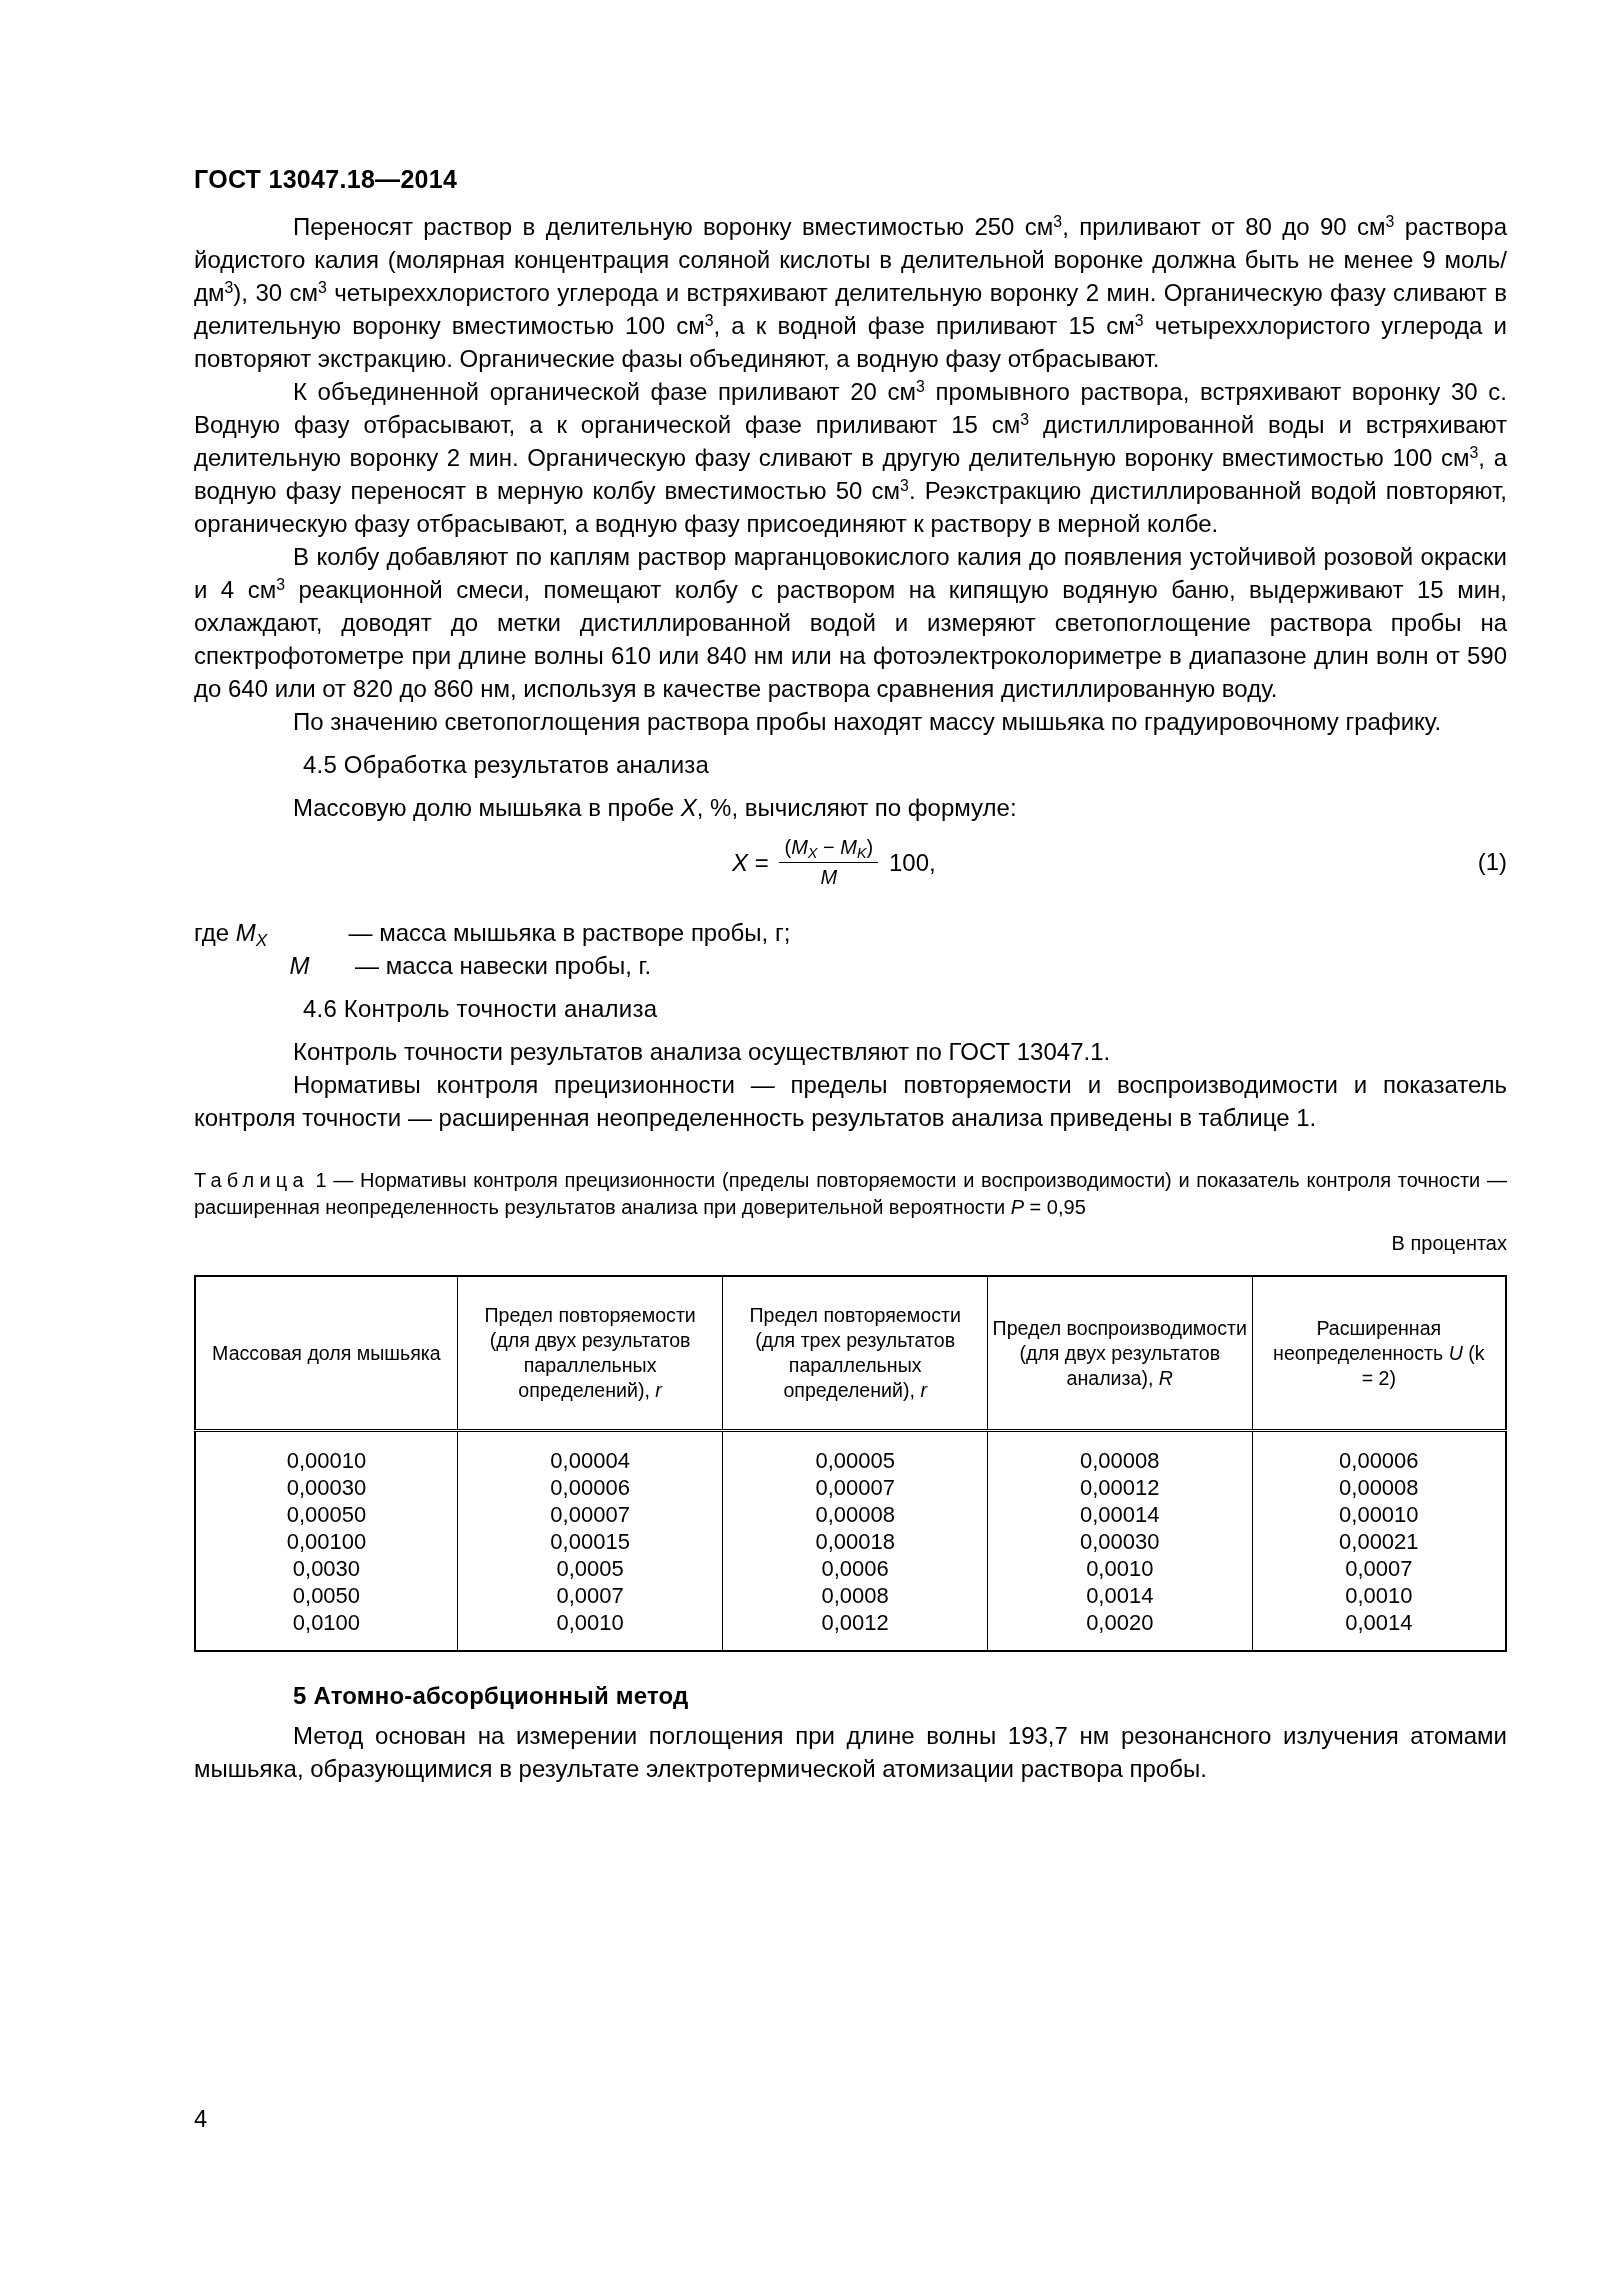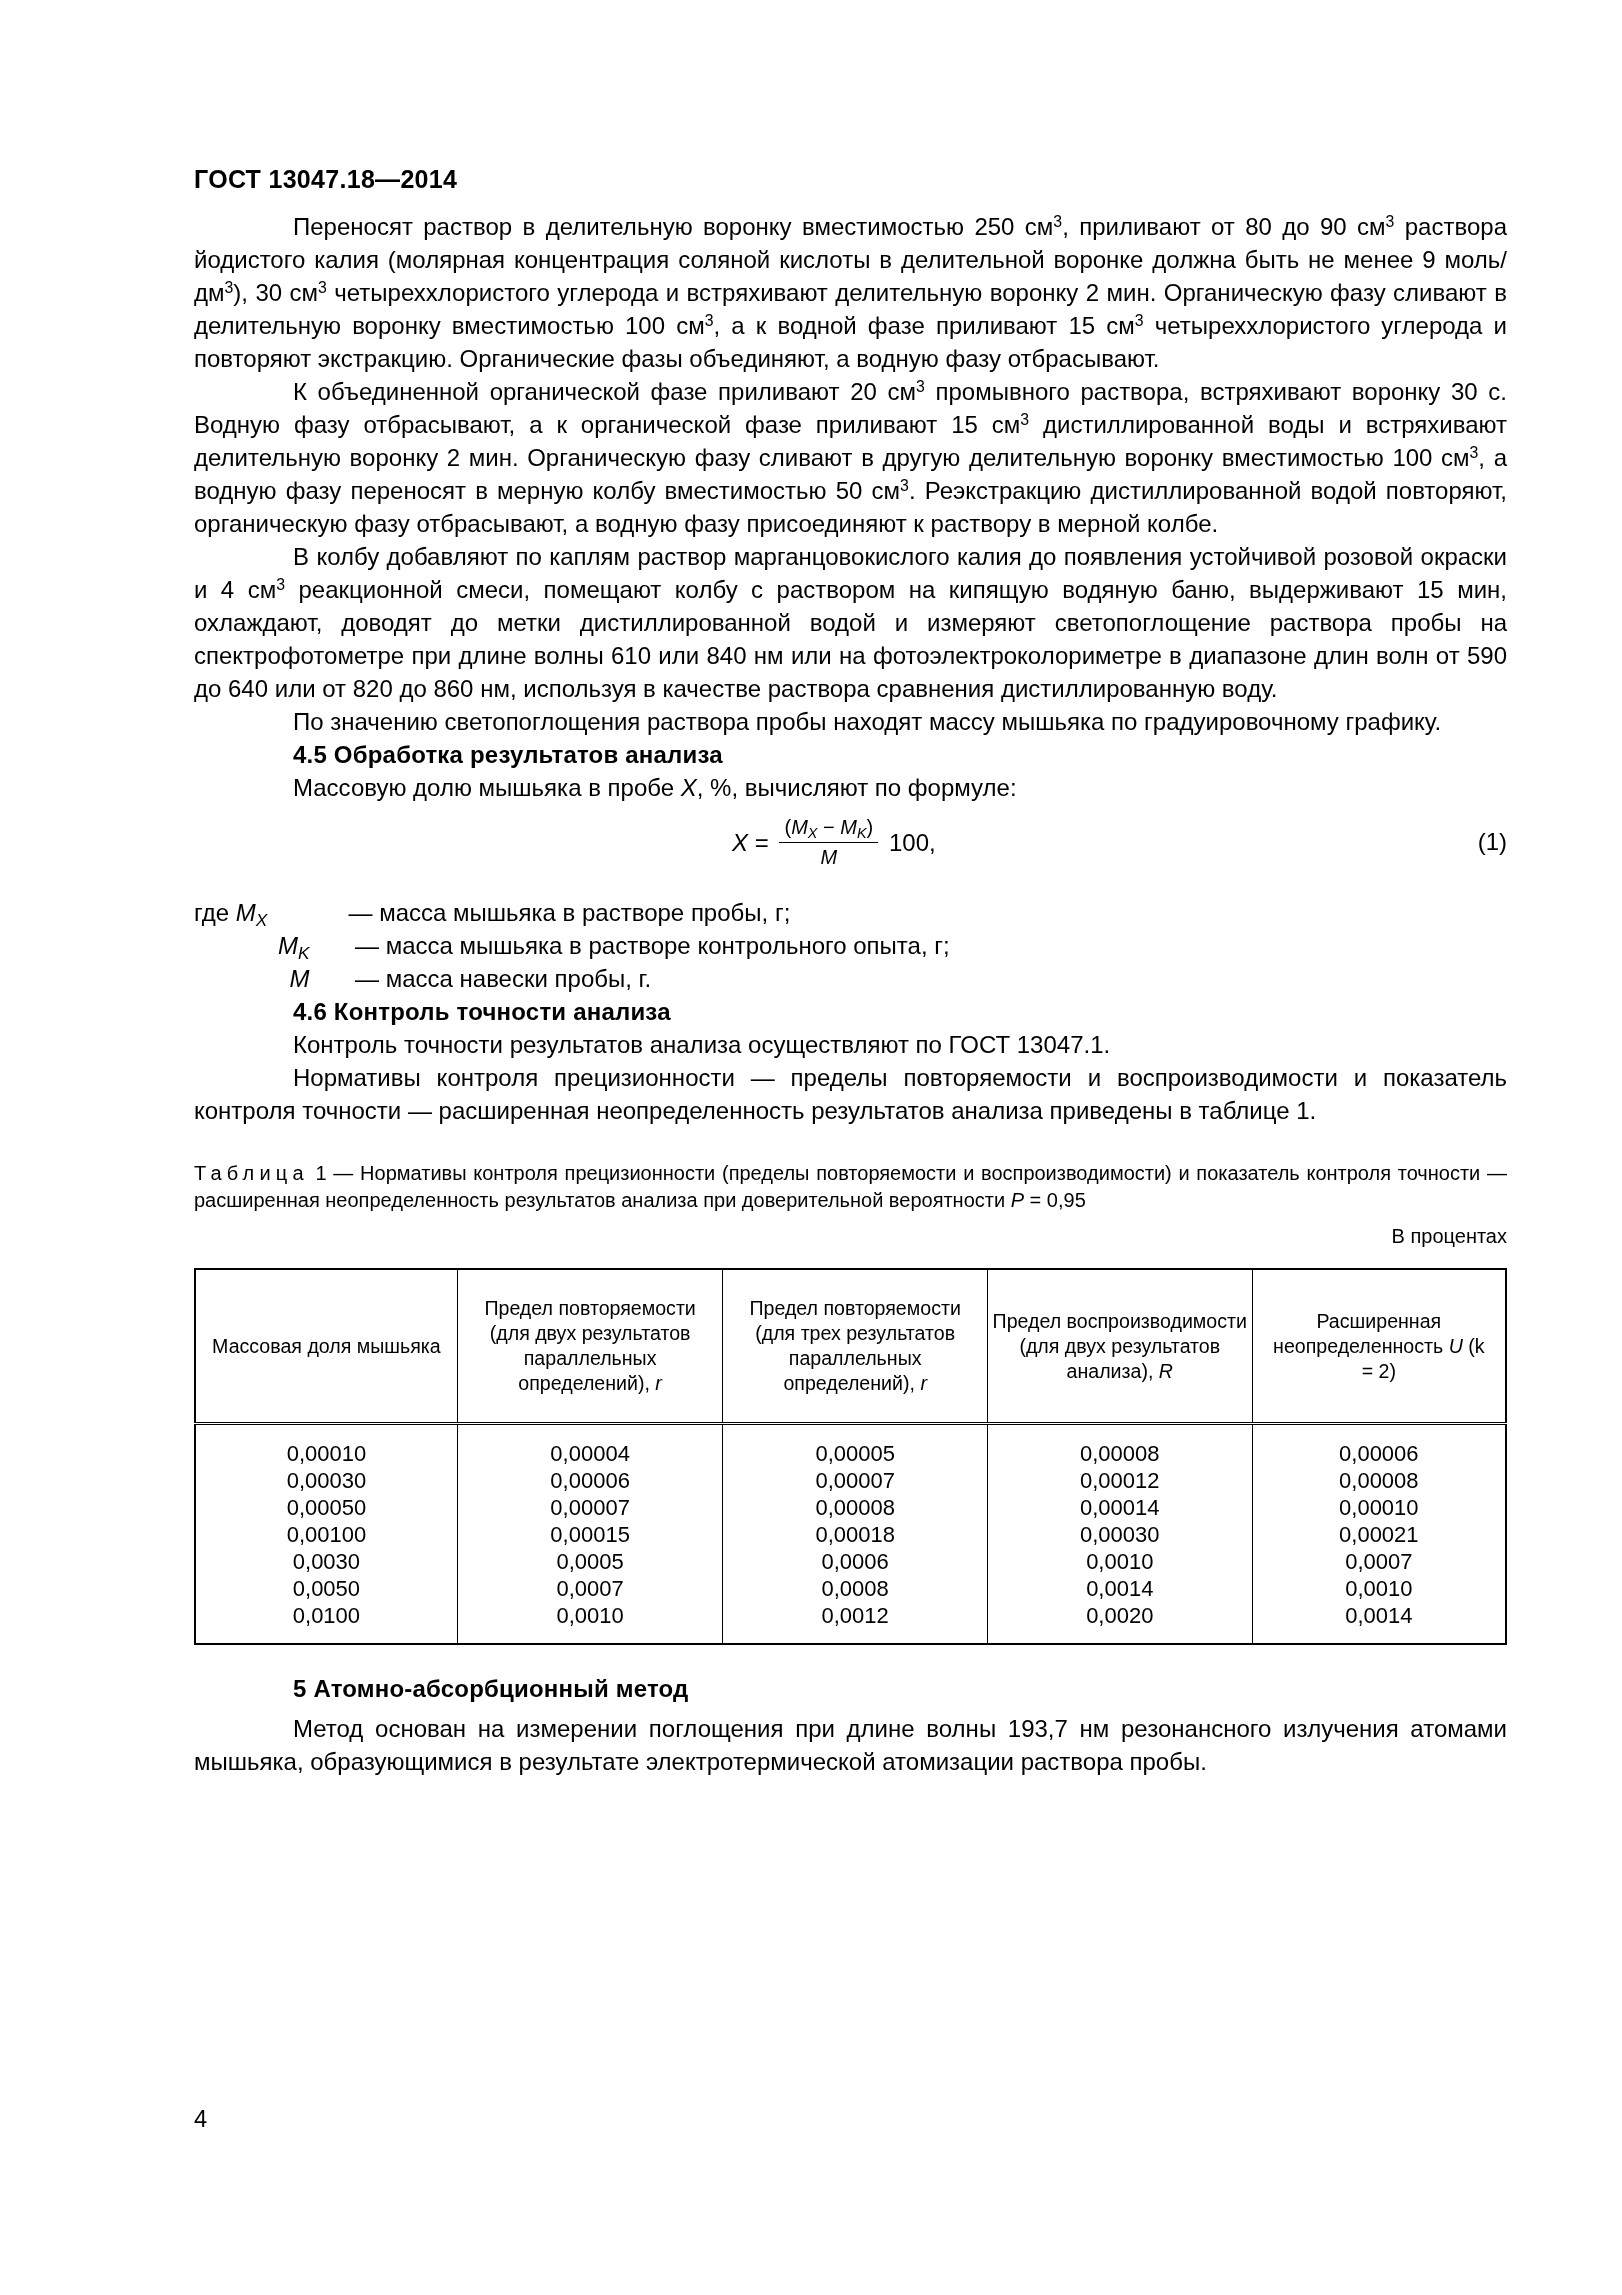--- a/index.html
+++ b/index.html
@@ -2,21 +2,21 @@
 <html style="font-size:10.5px"><head>
 <meta charset="utf-8">
 <style>
   html, body { margin: 0; padding: 0; background: #ffffff; }
   body { width: 1623px; height: 2295px; position: relative; overflow: hidden; color: #000; font-family: "Liberation Sans", sans-serif; }
   .doc-header { position: absolute; left: 194px; top: 165px; font-weight: bold; font-size: 25px; letter-spacing: 0.3px; white-space: nowrap; }
   .body { position: absolute; left: 194px; top: 210px; width: 1313px; font-size: 24px; line-height: 33px; }
   .para { margin: 0; text-align: justify; text-indent: 99px; }
   sup { font-size: 0.66em; line-height: 0; vertical-align: 0.5em; }
   sub { font-size: 0.72em; line-height: 0; vertical-align: -0.3em; }
-  .h3 { margin: 0; padding-left: 99px; font-weight: bold; letter-spacing: 0.2px; }
+  .h3 { margin: 10px; padding-left: 99px; font-weight: normal; letter-spacing: 0.2px; }
   .formula-row { position: relative; height: 92px; }
   .formula { position: absolute; left: 538px; top: 11.8px; display: flex; align-items: center; font-size: 24px; }
   .formula i { font-style: italic; }
   .frac { display: inline-flex; flex-direction: column; align-items: center; margin: 0 6.5px; font-size: 20px; }
   .frac .num { padding: 0 2.6px 2.6px 2.6px; line-height: 23.6px; }
   .frac .den { border-top: 1.3px solid #000; padding: 2.6px 2.6px 0 2.6px; width: 100%; text-align: center; line-height: 23.6px; }
   .eq-num { position: absolute; right: 0; top: 21px; }
   .where { margin: 0; }
   .where-line { display: flex; white-space: nowrap; gap: 39px; }
   .where-sym { display: inline-block; width: 122px; text-align: right; padding-right: 6.5px; box-sizing: border-box; }
@@ -63,24 +63,20 @@
       </span>
       <span style="white-space:pre"> 100,</span>
     </div>
     <span class="eq-num">(1)</span>
   </div>
 
   <div class="where">
     <div class="where-line">
       <span class="where-sym first"><span>где </span><i>M</i><sub><i>X</i></sub></span>
       <span style="margin-left:-6.5px"> — масса мышьяка в растворе пробы, г;</span>
-    </div>
-    <div class="where-line">
-      <span class="where-sym"><i>M</i><sub><i>K</i></sub></span>
-      <span> — масса мышьяка в растворе контрольного опыта, г;</span>
     </div>
     <div class="where-line">
       <span class="where-sym"><i>M</i></span>
       <span> — масса навески пробы, г.</span>
     </div>
   </div>
 
   <p class="h3">4.6  Контроль точности анализа</p>
   <p class="para">Контроль точности результатов анализа осуществляют по ГОСТ 13047.1.</p>
   <p class="para">Нормативы контроля прецизионности — пределы повторяемости и воспроизводимости и показатель контроля точности — расширенная неопределенность результатов анализа приведены в таблице 1.</p>

